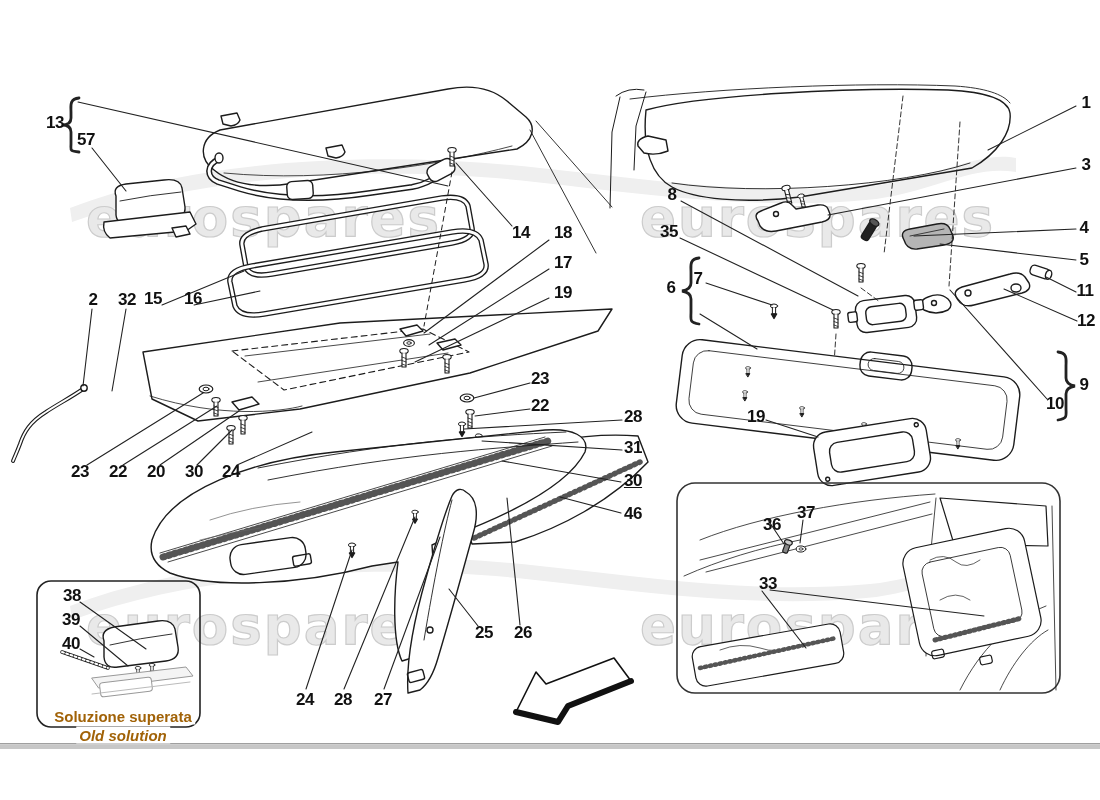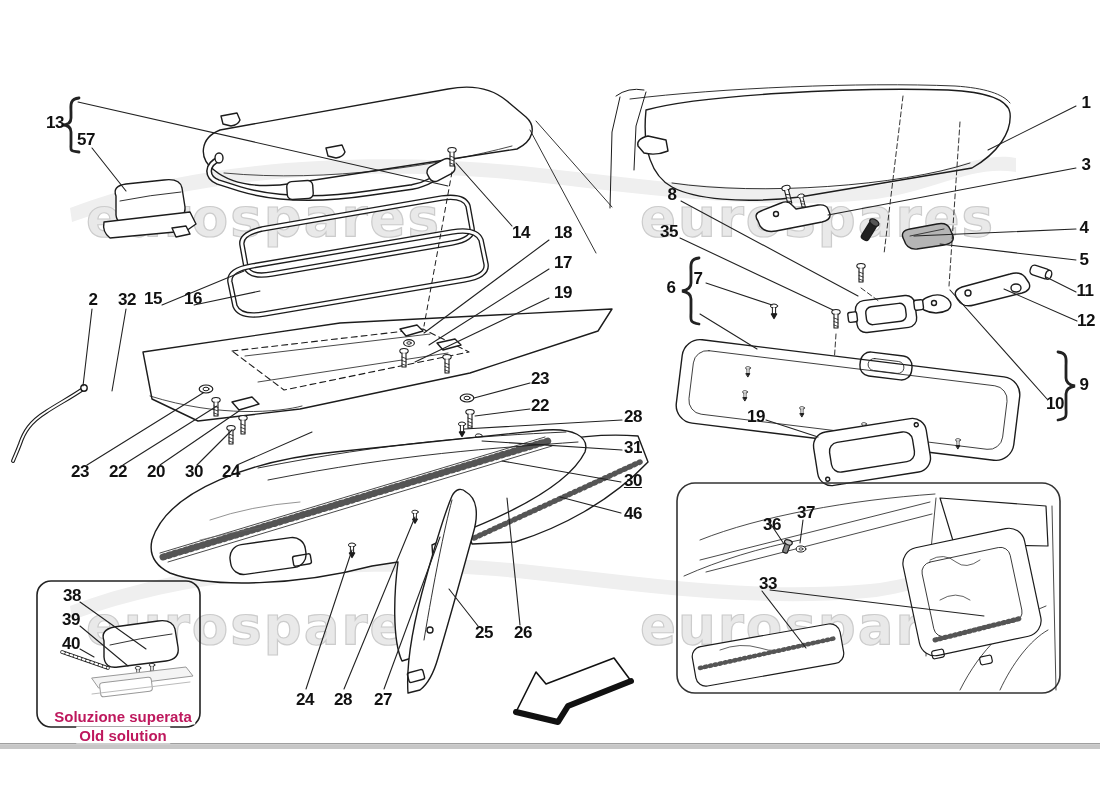--- a/index.html
+++ b/index.html
@@ -2,21 +2,21 @@
 <html><head>
 <meta charset="utf-8">
 <style>
   html,body{margin:0;padding:0;background:#fff;}
   #stage{position:relative;width:1100px;height:800px;background:#fff;overflow:hidden;
          font-family:"Liberation Sans",sans-serif;}
   #art{position:absolute;left:0;top:0;}
   .callout{position:absolute;transform:translate(-50%,-50%);font:700 17px "Liberation Sans",sans-serif;
            color:#111;letter-spacing:-0.4px;white-space:nowrap;}
   .inset-caption{position:absolute;transform:translate(-50%,-50%);font:700 15px "Liberation Sans",sans-serif;
-           color:#be185d;white-space:nowrap;background:#fff;padding:0 3px;}
+           color:#a16207;white-space:nowrap;background:#fff;padding:0 3px;}
   .wm-text{font:700 53px "DejaVu Sans",sans-serif;letter-spacing:2px;}
 </style>
 </head>
 <body>
 
 <div id="stage">
 <svg id="art" width="1100" height="800" viewBox="0 0 1100 800">
   <defs>
     <g id="screwV">
       <ellipse cx="0" cy="0" rx="4.2" ry="2.5" fill="#fff" stroke="#1c1c1c" stroke-width="1.1"></ellipse>
@@ -304,14 +304,14 @@
       <div class="callout" style="left: 669px; top: 232px;">35</div>
       <div class="callout" style="left: 671px; top: 288px;">6</div>
       <div class="callout" style="left: 698px; top: 279px;">7</div>
       <div class="callout" style="left: 756px; top: 417px;">19</div>
       <div class="callout" style="left: 772px; top: 525px;">36</div>
       <div class="callout" style="left: 806px; top: 513px;">37</div>
       <div class="callout" style="left: 768px; top: 584px;">33</div>
     </div>
 
 <div class="inset-caption" style="left:123px;top:716px;">Soluzione superata</div>
-<div class="inset-caption" style="left:123px;top:735px;">Old solution</div>
+<div class="inset-caption" style="left:123px;top:735px;font-style:italic;">Old solution</div>
 </div>
 
 </body></html>

